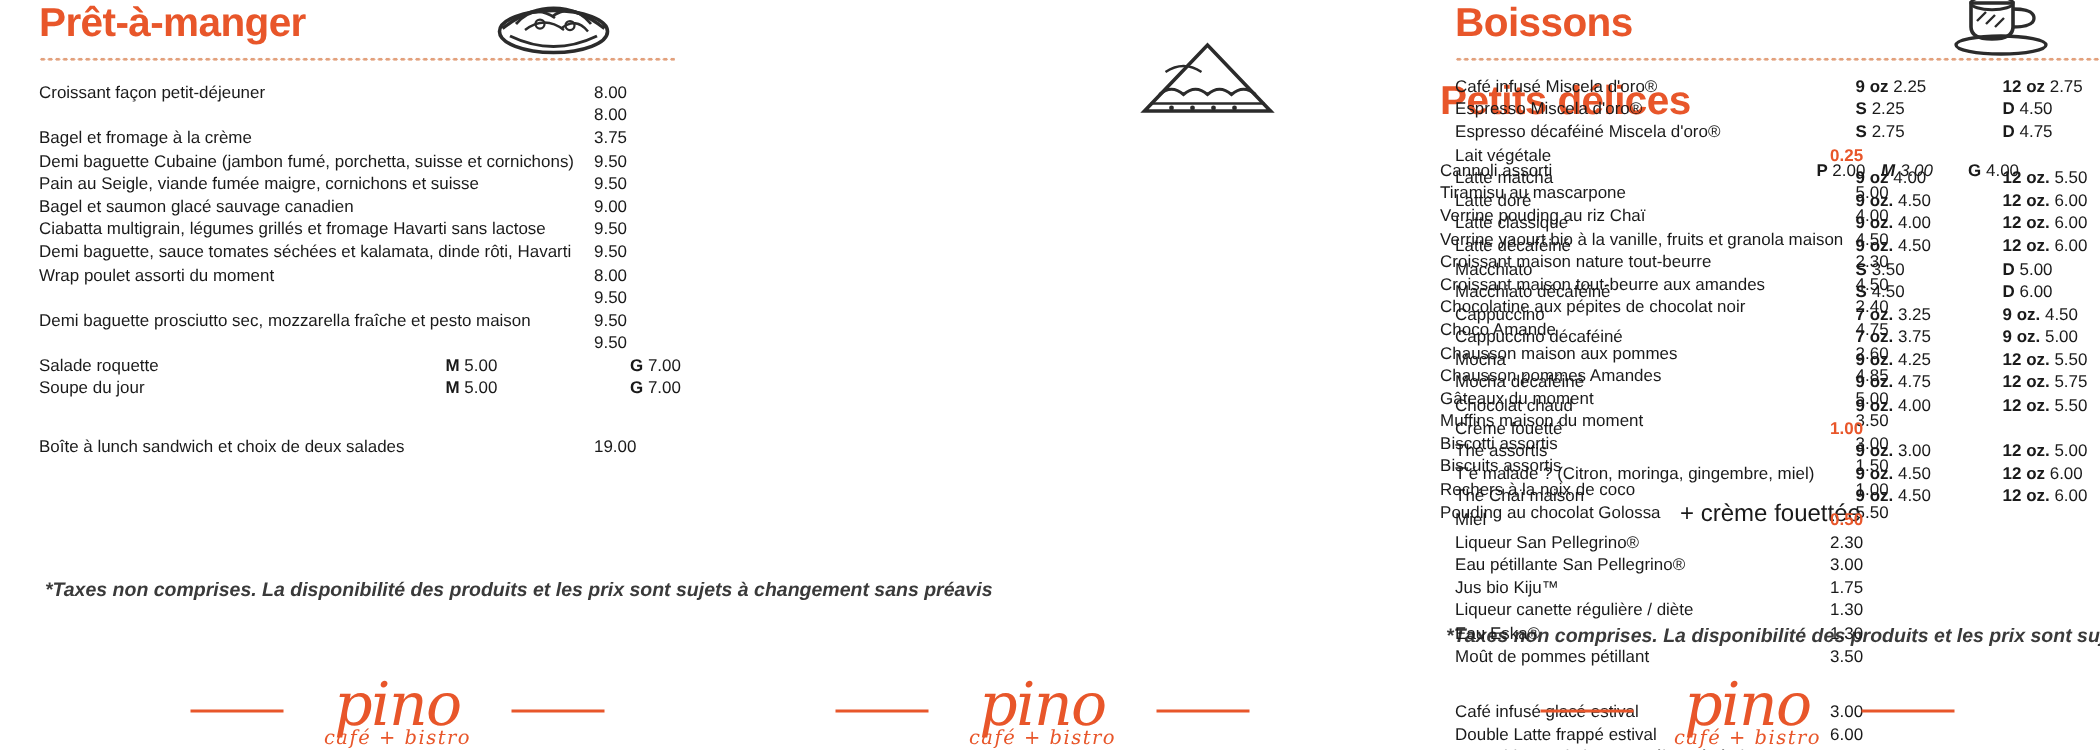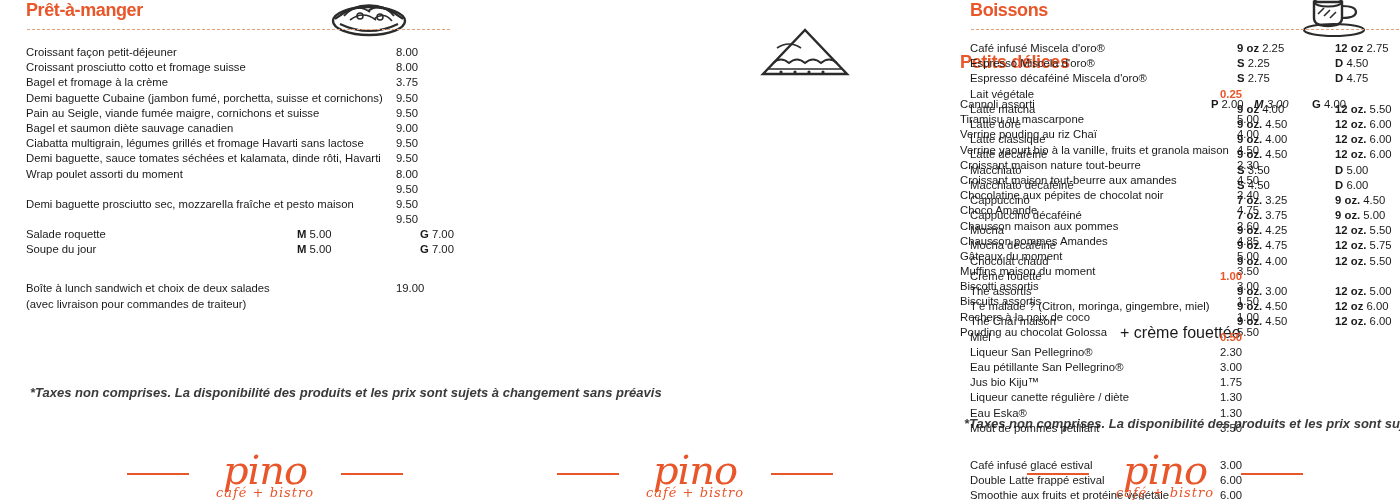--- a/index.html
+++ b/index.html
@@ -20,21 +20,21 @@
   .col-pret    { width: 470px; padding-left: 26px; padding-right: 10px; }
   .col-delices { width: 490px; padding-left: 500px; padding-right: 10px; }
   .col-boisson { width: 440px; padding-left: 0px; }
 
   
   .section-head {
     position: relative;
     display: block;
   }
   .section-title {
-    font-size: 18px;
+    font-size: 27px;
     font-weight: bold;
     color: #E8562A;
     letter-spacing: -0.4px;
     white-space: nowrap;
   }
   .divider {
     height: 3px;
     margin-top: 7px;
     background-image: radial-gradient(#E2A07C 45%, transparent 46%);
     background-size: 5px 3px;
@@ -153,42 +153,39 @@
       </svg>
     </div>
 
     <div class="section-head">
       <div class="section-title">Prêt-à-manger</div>
       <div class="divider"></div>
     </div>
 
     <div class="items" id="pret-list">
         <div class="row"><span class="name">Croissant façon petit-déjeuner</span><span class="price p-main">8.00</span></div>
-        <div class="row"><span class="name">Croissant prosciutto cotto et fromage suisse</span><span class="price p-main">8.00</span></div>
+        <div class="row"><span class="price p-main">8.00</span></div>
         <div class="row"><span class="name">Bagel et fromage à la crème</span><span class="price p-main">3.75</span></div>
         <div class="row"><span class="name">Demi baguette Cubaine (jambon fumé, porchetta, suisse et cornichons)</span><span class="price p-main">9.50</span></div>
         <div class="row"><span class="name">Pain au Seigle, viande fumée maigre, cornichons et suisse</span><span class="price p-main">9.50</span></div>
-        <div class="row"><span class="name">Bagel et saumon diète sauvage canadien</span><span class="price p-main">9.00</span></div>
+        <div class="row"><span class="name">Bagel et saumon glacé sauvage canadien</span><span class="price p-main">9.00</span></div>
         <div class="row"><span class="name">Ciabatta multigrain, légumes grillés et fromage Havarti sans lactose</span><span class="price p-main">9.50</span></div>
         <div class="row"><span class="name">Demi baguette, sauce tomates séchées et kalamata, dinde rôti, Havarti</span><span class="price p-main">9.50</span></div>
         <div class="row"><span class="name">Wrap poulet assorti du moment</span><span class="price p-main">8.00</span></div>
         <div class="row"><span class="price p-main">9.50</span></div>
         <div class="row"><span class="name">Demi baguette prosciutto sec, mozzarella fraîche et pesto maison</span><span class="price p-main">9.50</span></div>
         <div class="row"><span class="price p-main">9.50</span></div>
         <div class="row"><span class="name">Salade roquette</span><span class="price p-m"><span class="sz">M </span>5.00</span><span class="price p-g"><span class="sz">G </span>7.00</span></div>
         <div class="row"><span class="name">Soupe du jour</span><span class="price p-m"><span class="sz">M </span>5.00</span><span class="price p-g"><span class="sz">G </span>7.00</span></div>
       </div>
 
     <div class="gap-block">
       <div class="row tall">
         <span class="name">Boîte à lunch sandwich et choix de deux salades</span>
         <span class="price p-main">19.00</span>
-      </div>
-      <div class="row tall">
-        <span class="name">(avec livraison pour commandes de traiteur)</span>
       </div>
     </div>
 
     <div class="footnote" style="left:30px; top:385px;">*Taxes non comprises. La disponibilité des produits et les prix sont sujets à changement sans préavis</div>
   </div>
 
   <div class="column col-delices">
 
     <div class="icon-wrap icon-cake">
       <svg width="100" height="60" viewBox="0 0 100 60">

